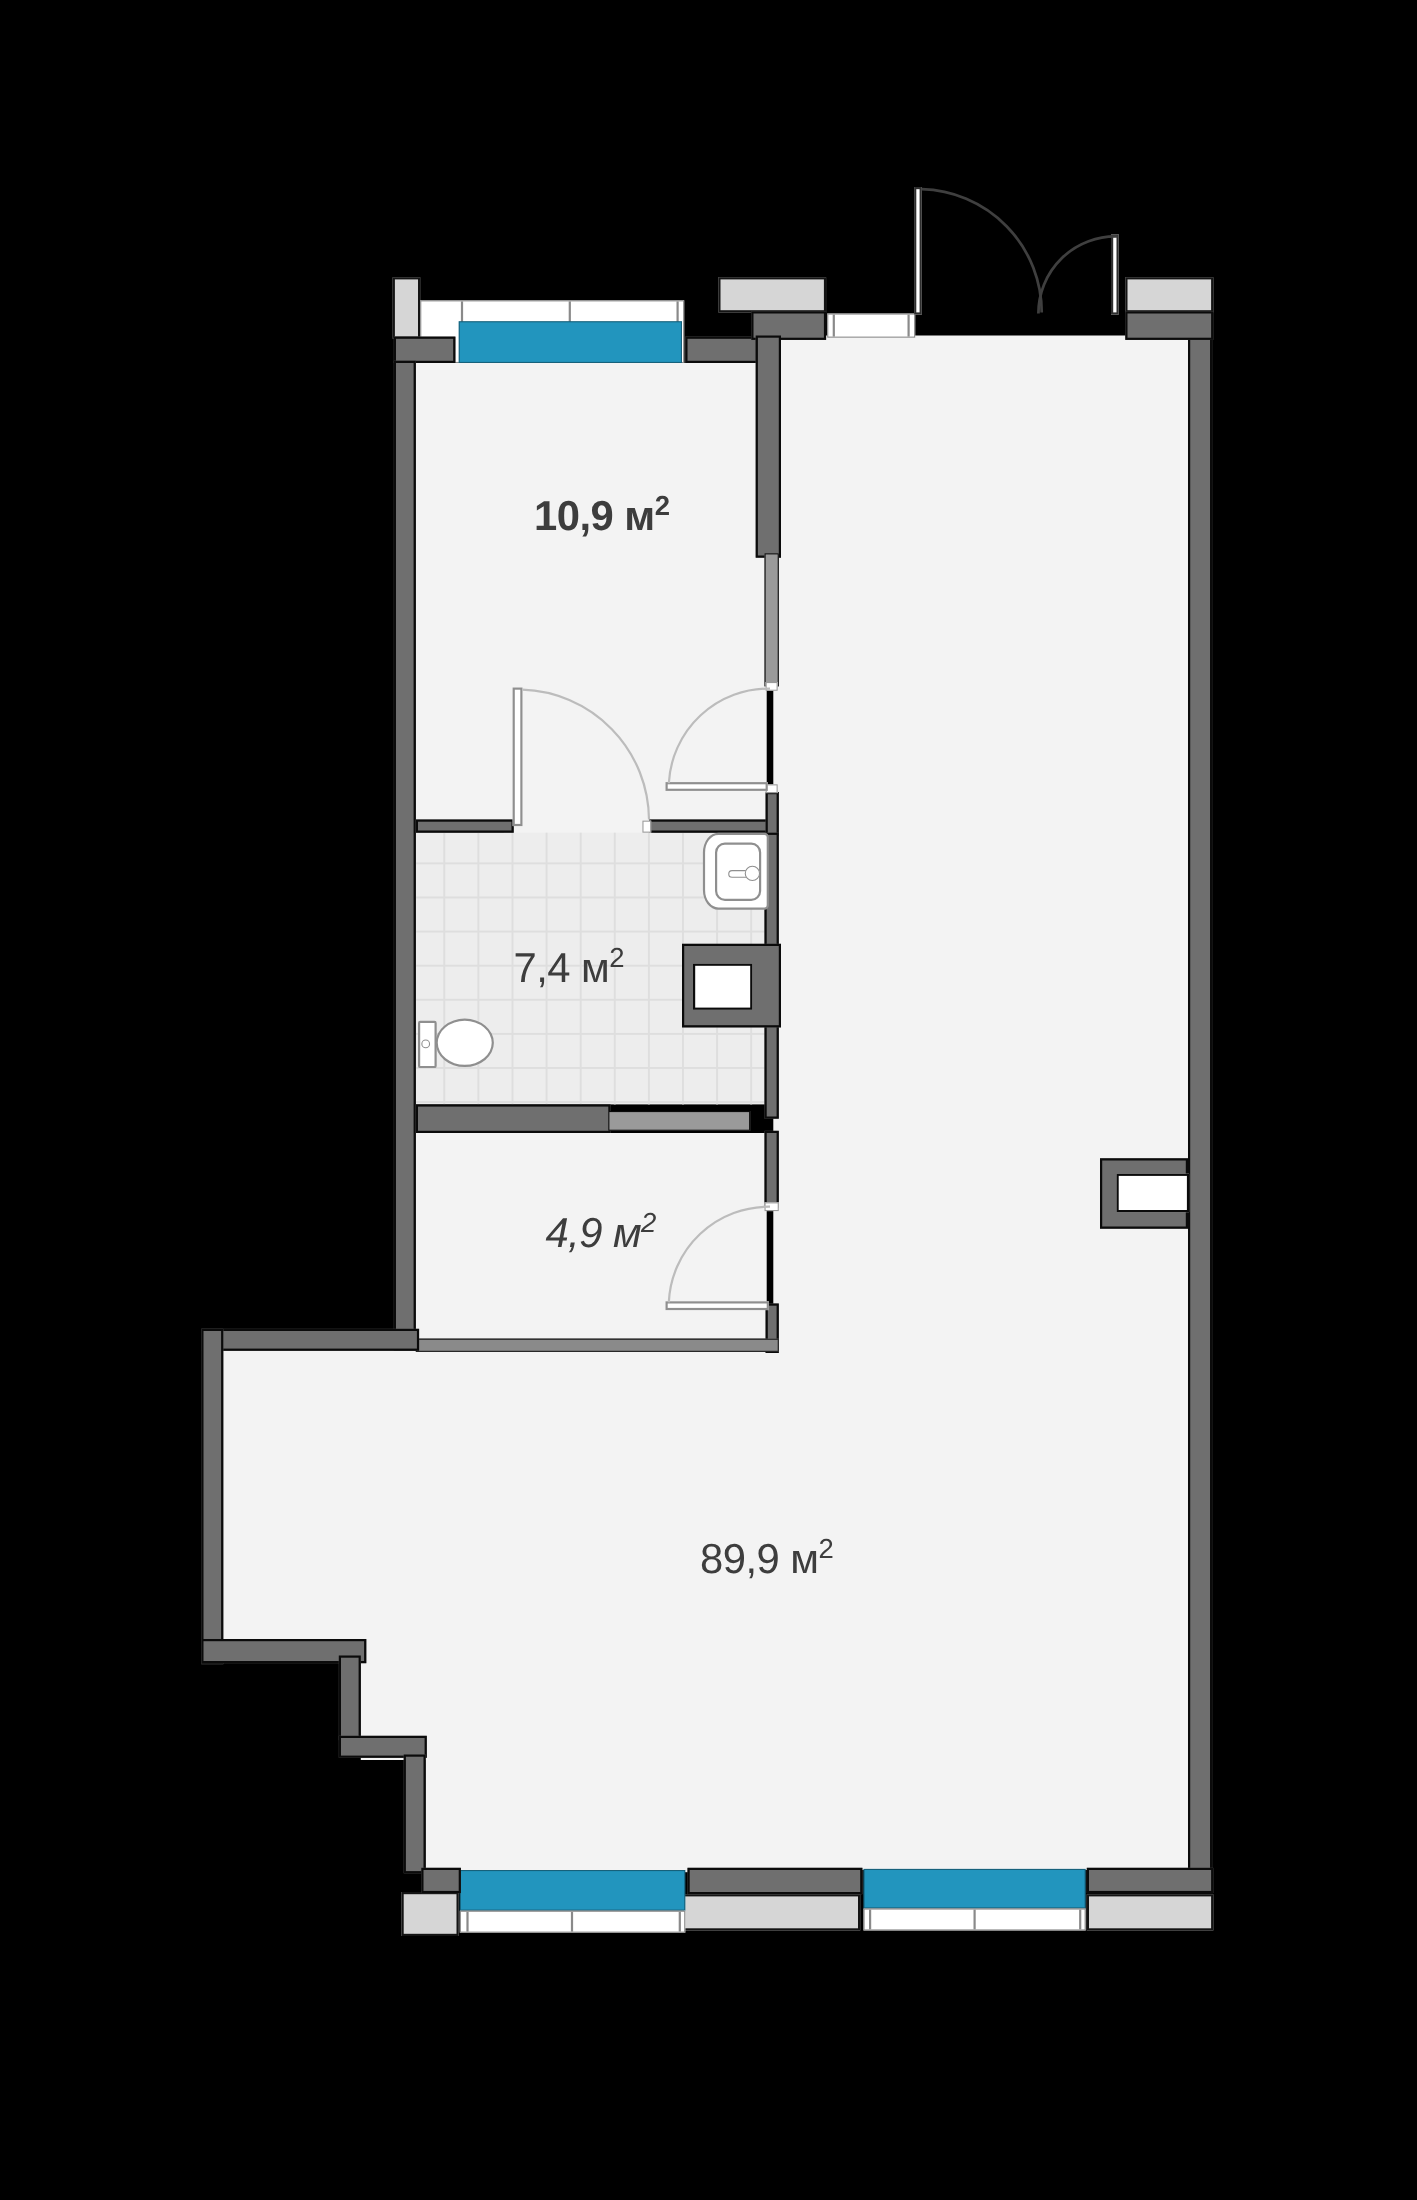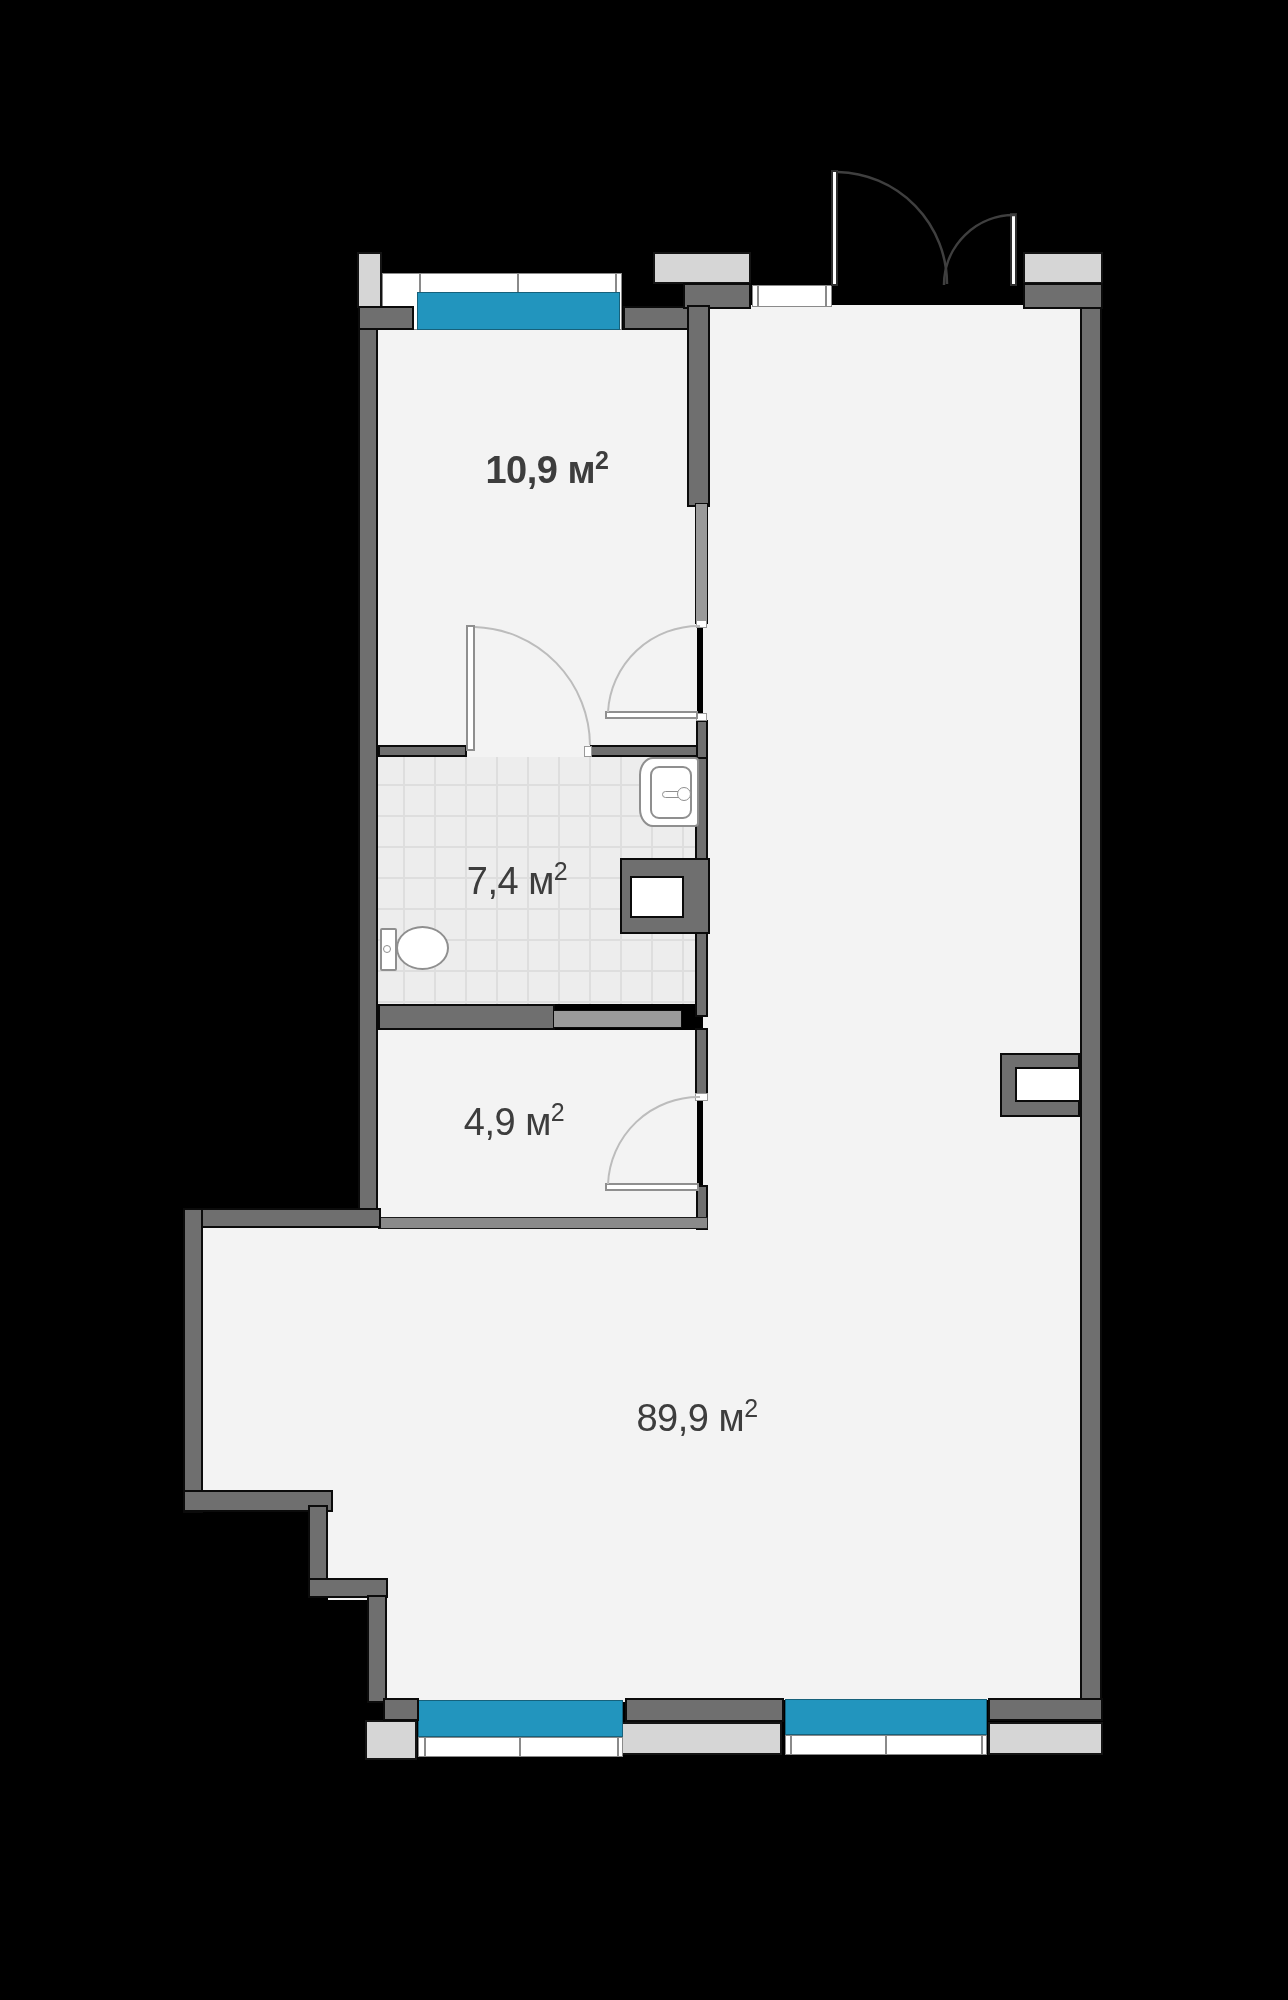--- a/index.html
+++ b/index.html
@@ -133,20 +133,20 @@
   <div class="abs fixture" style="left:380px;top:928px;width:17px;height:43px;border-radius:2px;"></div>
   <div class="abs fixture" style="left:383px;top:945px;width:8px;height:8px;border-radius:50%;border-width:1.5px;"></div>
   <div class="abs fixture" style="left:396px;top:926px;width:53px;height:44px;border-radius:50%;"></div>
 
   <div class="arealabel" style="left:547px;top:470px;font-weight:bold;">
     <span>10,9 м</span><sup>2</sup>
   </div>
   <div class="arealabel" style="left:517px;top:881px;">
     <span>7,4 м</span><sup>2</sup>
   </div>
-  <div class="arealabel" style="left:514px;top:1122px;">
+  <div class="arealabel" style="left:546px;top:1122px;font-style:italic;">
     <span>4,9 м</span><sup>2</sup>
   </div>
   <div class="arealabel" style="left:697px;top:1418px;">
     <span>89,9 м</span><sup>2</sup>
   </div>
 
 </div>
 
 </body></html>

